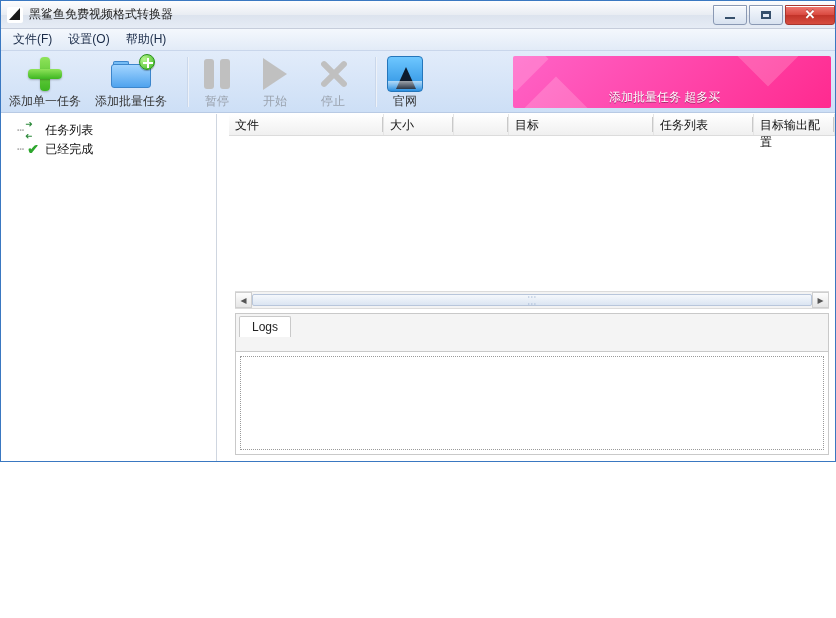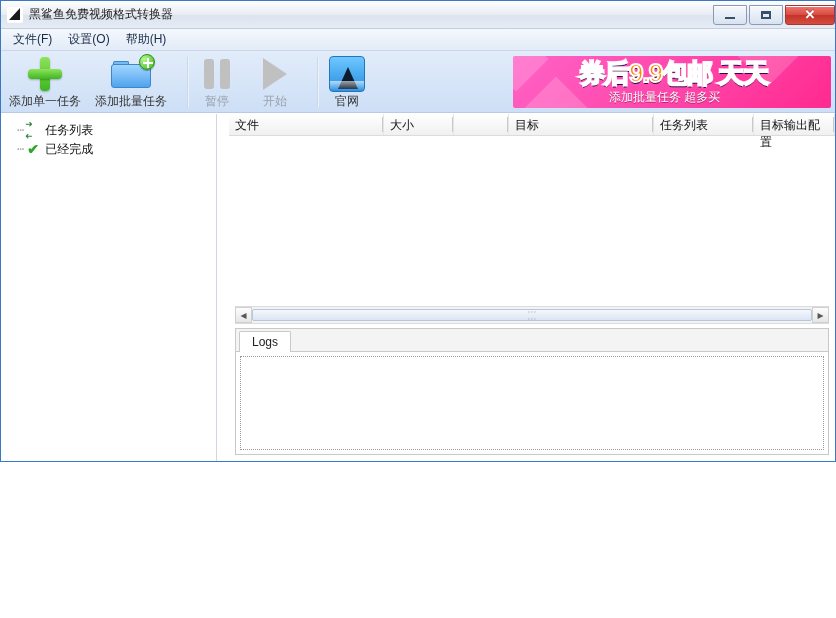--- a/index.html
+++ b/index.html
@@ -39,21 +39,21 @@
   .sitem .lbl { color:#111; }
   .main { flex:1; display:flex; flex-direction:column; background:#fff;margin-left:12px; }
   .listhdr { height:22px; display:flex; border-bottom:1px solid #dcdcdc; }
   .col { border-right:1px solid #e5e5e5; padding:3px 6px; color:#111; background:linear-gradient(to bottom,#ffffff,#f0f0f0); position:relative; }
   .col::after { content:""; position:absolute; right:0; top:3px; bottom:3px; width:1px; background:#c9c9c9; }
   .listview { flex:1; background:#fff; }
   .scroll { height:18px; display:flex; align-items:center; border:1px solid #dcdcdc; margin:0 6px 4px 6px; background:#f3f3f3; }
   .scroll .arrow { width:17px; height:16px; display:flex; align-items:center; justify-content:center; color:#555; background:linear-gradient(to bottom,#fdfdfd,#e6e6e6); border:1px solid #cfcfcf; margin:-1px; }
   .scroll .thumb { flex:1; margin:1px 1px; height:12px; background:linear-gradient(to bottom,#f5f8fc,#dbe5f2); border:1px solid #b8c6db; border-radius:2px; position:relative; }
   .scroll .thumb::after { content:"⋮⋮"; position:absolute; left:50%; top:50%; transform:translate(-50%,-55%) rotate(90deg); color:#9bb1cf; font-size:9px; letter-spacing:-2px; }
-  .logs-wrap { margin:0 6px 6px 6px; border:1px solid #c9c9c9; background:#f4f4f4; display:flex; flex-direction:column; }
+  .logs-wrap { margin:0 6px 6px 6px; border:1px solid #c9c9c9; background:#f4f4f4; display:flex; flex-direction:column;gap:15px; }
   .tabs { display:flex; align-items:flex-end; height:22px; padding:2px 0 0 3px; background:#f4f4f4; }
   .tab { background:#fff; border:1px solid #c9c9c9; border-bottom:none; padding:3px 12px 3px 12px; font-size:12px; color:#222; border-radius:2px 2px 0 0; position:relative; top:1px; }
   .logbody { flex:1; height:102px; border-top:1px solid #c9c9c9; background:#fff; padding:4px; }
   .logbox { border:1px dotted #9a9a9a; height:94px; }
   
   .plus { width:34px; height:34px; position:relative; }
   .plus::before, .plus::after { content:""; position:absolute; background:linear-gradient(to bottom,#8fe35a,#3db621); border-radius:4px; box-shadow:0 1px 2px rgba(0,0,0,.25); }
   .plus::before { left:12px; top:0; width:10px; height:34px; }
   .plus::after  { top:12px; left:0; width:34px; height:10px; }
   .folder { width:40px; height:28px; position:relative; }
@@ -131,32 +131,37 @@
           </div>
         </div>
       <div class="lbl">暂停</div>
     </div>
     <div class="tool disabled">
       <div class="ic">
           <div class="play"></div>
         </div>
       <div class="lbl">开始</div>
     </div>
+    <div class="tool disabled">
+      <div class="ic">
+          <div class="stop"></div>
+        </div>
+      <div class="lbl">停止</div>
+    </div>
     <div class="divider"></div>
     <div class="tool">
       <div class="ic">
           <div class="web"></div>
         </div>
       <div class="lbl">官网</div>
     </div>
     <div class="banner">
       <div class="shape" style="left:-20px; top:-20px;"></div>
       <div class="shape" style="left:20px; top:30px;"></div>
       <div class="shape" style="right:40px; top:-25px;"></div>
-      <div class="txt1">券后9.9包邮 天天</div>
       <div class="txt2">添加批量任务  超多买</div>
     </div>
   </div>
 
   <div class="body">
     <div class="sidebar">
       <div class="sitem">
         <span class="dots">⋯</span>
         <span class="sic">
             <span class="swap"></span>

